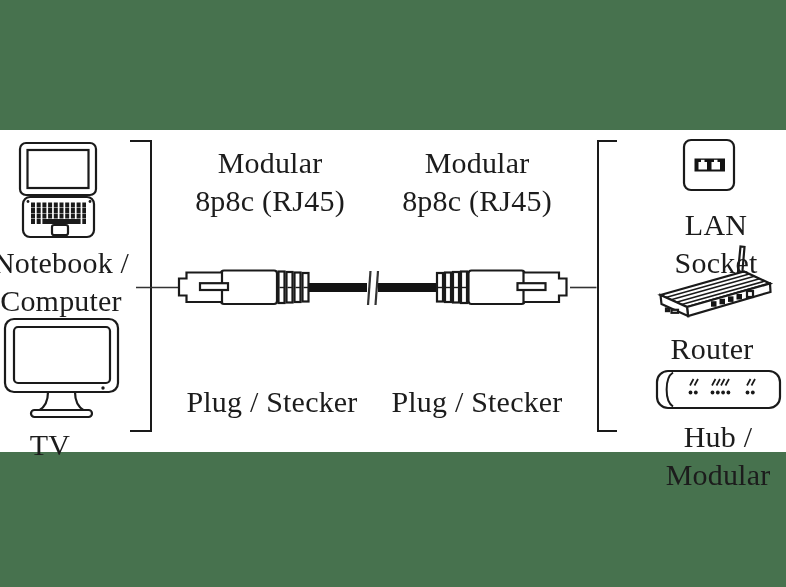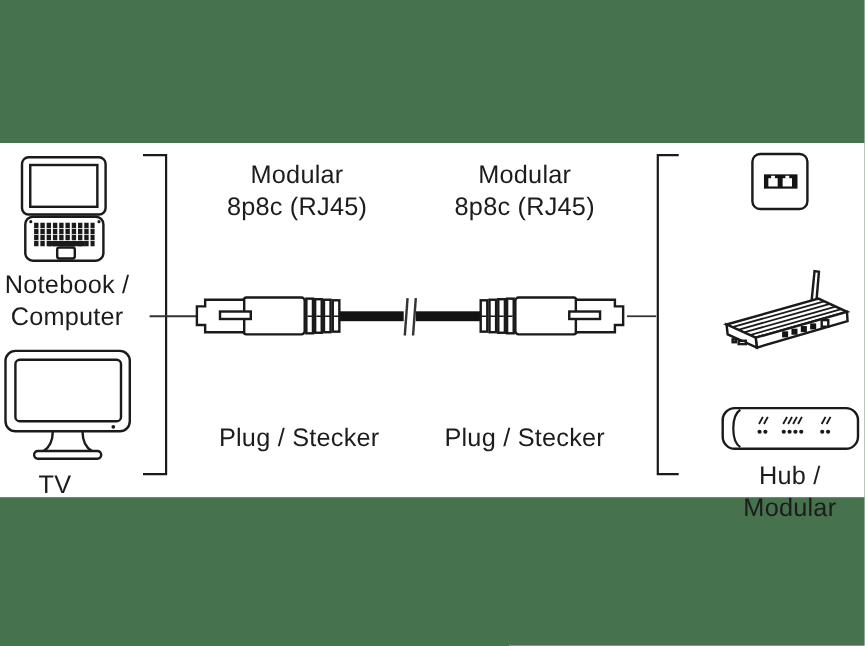--- a/index.html
+++ b/index.html
@@ -8,22 +8,22 @@
     background:#47724E;
     font-family:"Liberation Sans", sans-serif;
   }
   #panel {
     position:absolute; left:0; top:130px; width:786px; height:322px;
     background:#ffffff;
   }
   #art { position:absolute; left:0; top:0; width:786px; height:587px; }
   .label {
     position:absolute; transform:translateX(-50%);
-    text-align:center; font-size:23px; color:#1c1c1c;
-    line-height:1.26; letter-spacing:0.2px; white-space:pre-line;
+    text-align:center; font-size:30px; color:#1c1c1c;
+    line-height:1.26; letter-spacing:0.2px; white-space:pre-line;font-family:Liberation Serif, serif;
   }
   .ln { fill:#ffffff; stroke:#1a1a1a; stroke-width:2.2; }
   .st { fill:none; stroke:#1a1a1a; stroke-width:2; }
 </style>
 </head>
 <body>
 
 <div id="stage">
   <div id="panel"></div>
 
@@ -141,16 +141,18 @@
   <div class="label" style="left:270px; top:144px;">Modular
 8p8c (RJ45)</div>
 
   <div class="label" style="left:477px; top:144px;">Modular
 8p8c (RJ45)</div>
 
   <div class="label" style="left:272px; top:383px;">Plug / Stecker</div>
 
   <div class="label" style="left:477px; top:383px;">Plug / Stecker</div>
 
+  <div class="label" style="left:716px; top:206px;">LAN Socket</div>
 
+  <div class="label" style="left:712px; top:330px;">Router</div>
 
   <div class="label" style="left:718px; top:418px;">Hub / Modular</div>
 </div>
 
 </body></html>

